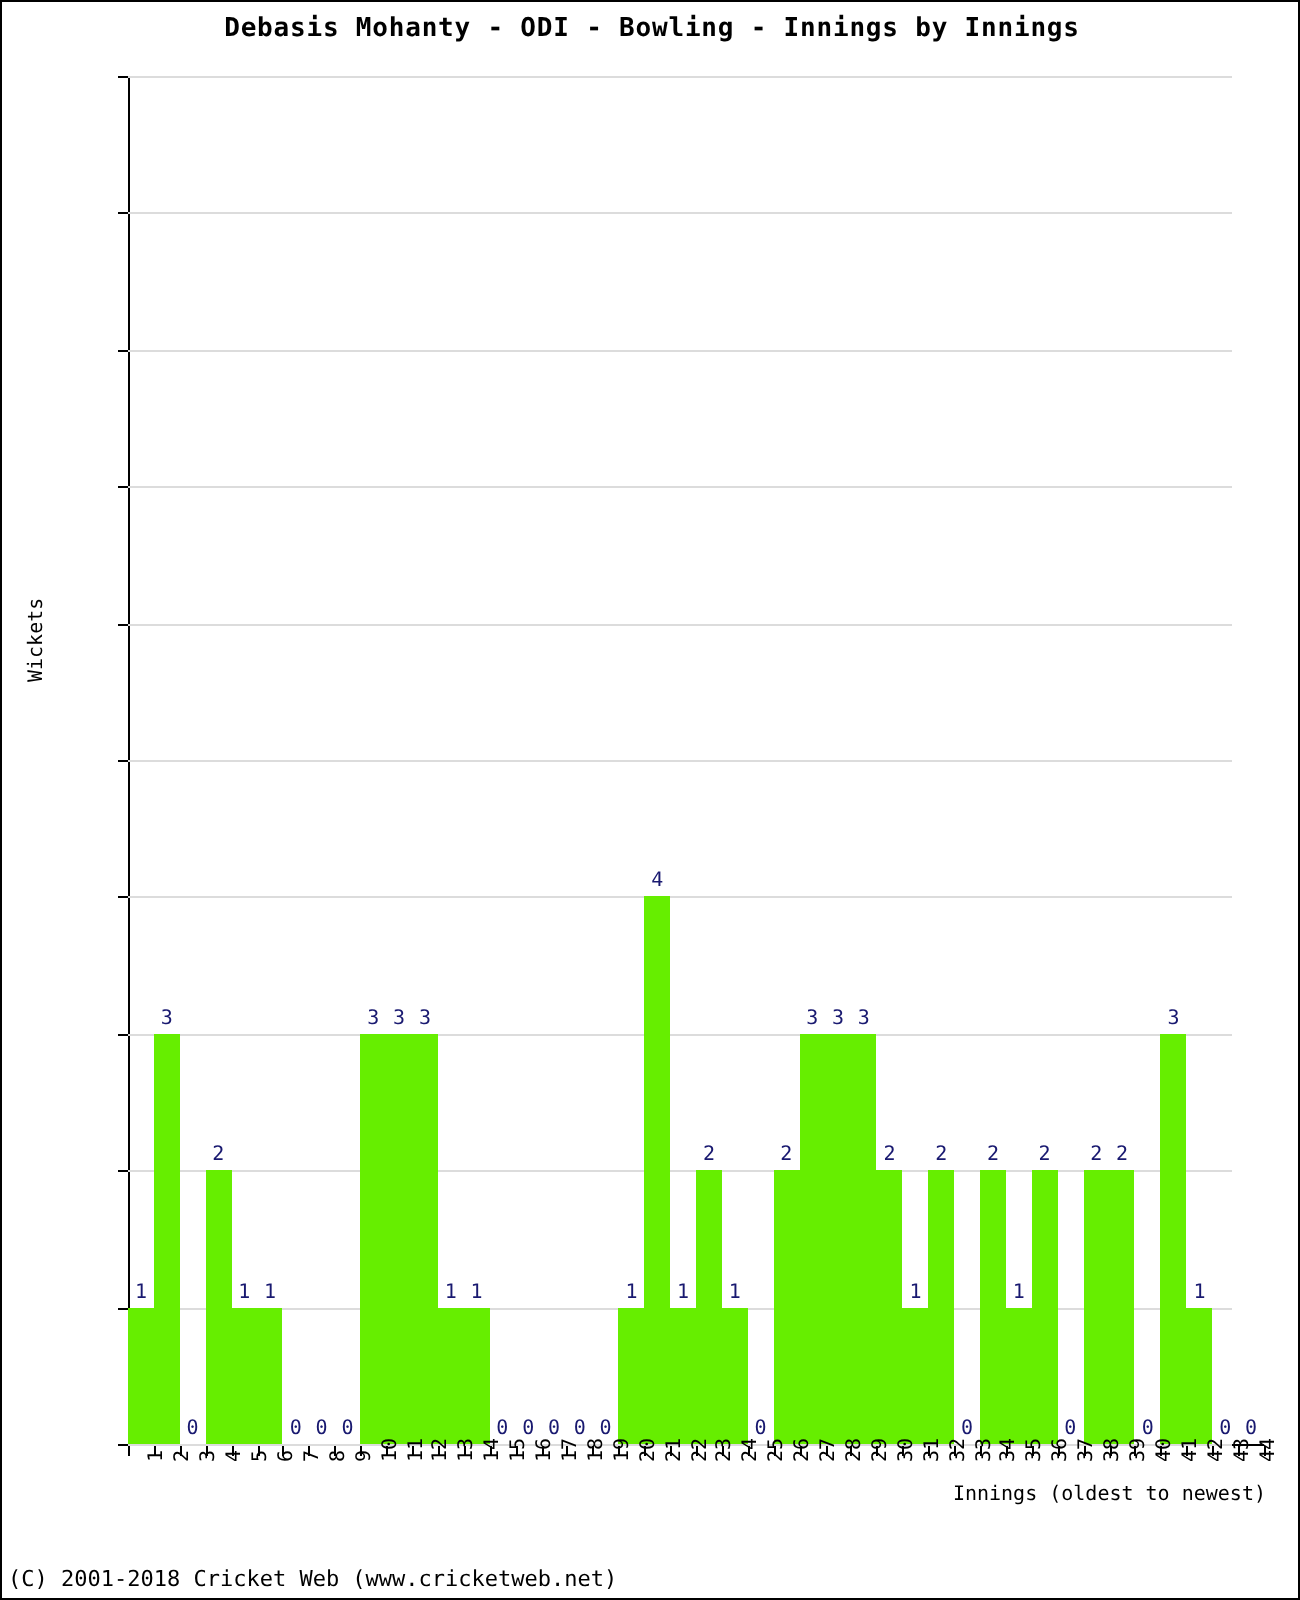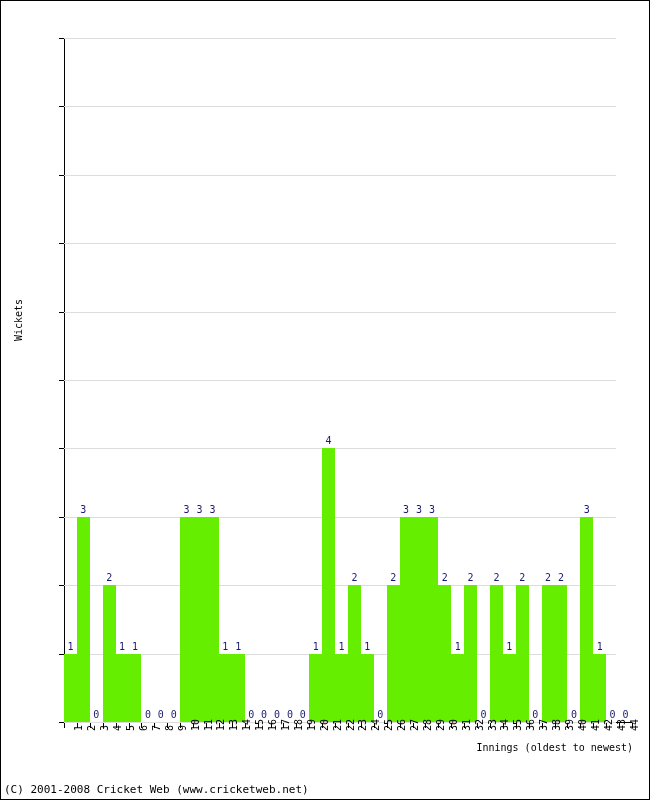--- a/index.html
+++ b/index.html
@@ -147,20 +147,21 @@
     font-size: 11px;
     color: #000000;
     white-space: nowrap;
   }
 </style>
 </head>
 <body>
 
 <div id="page">
 
+  <div id="chart-title">Debasis Mohanty - ODI - Bowling - Innings by Innings</div>
 
   <div id="y-axis-title">Wickets</div>
 
   <div id="axis-left"></div>
   <div id="axis-bottom"></div>
 
   <div id="plot-frame">
     <div id="grid-layer">
         <div class="gridline" style="top: 684px;"></div>
         <div class="gridline" style="top: 615.6px;"></div>
@@ -439,15 +440,15 @@
       <div class="xtick-label" style="left: 602.727px;">42</div>
       <div class="xtick-mark" style="left: 618px;"></div>
       <div class="xtick-label" style="left: 615.636px;">43</div>
       <div class="xtick-mark" style="left: 631px;"></div>
       <div class="xtick-label" style="left: 628.545px;">44</div>
       <div class="xtick-mark" style="left: 63px;"></div>
     </div>
 
   <div id="x-axis-title">Innings (oldest to newest)</div>
 
-  <div id="footer-copyright">(C) 2001-2008 Cricket Web (www.cricketweb.net)</div>
+  <div id="footer-copyright">(C) 2001-2018 Cricket Web (www.cricketweb.net)</div>
 
 </div>
 
 </body></html>

